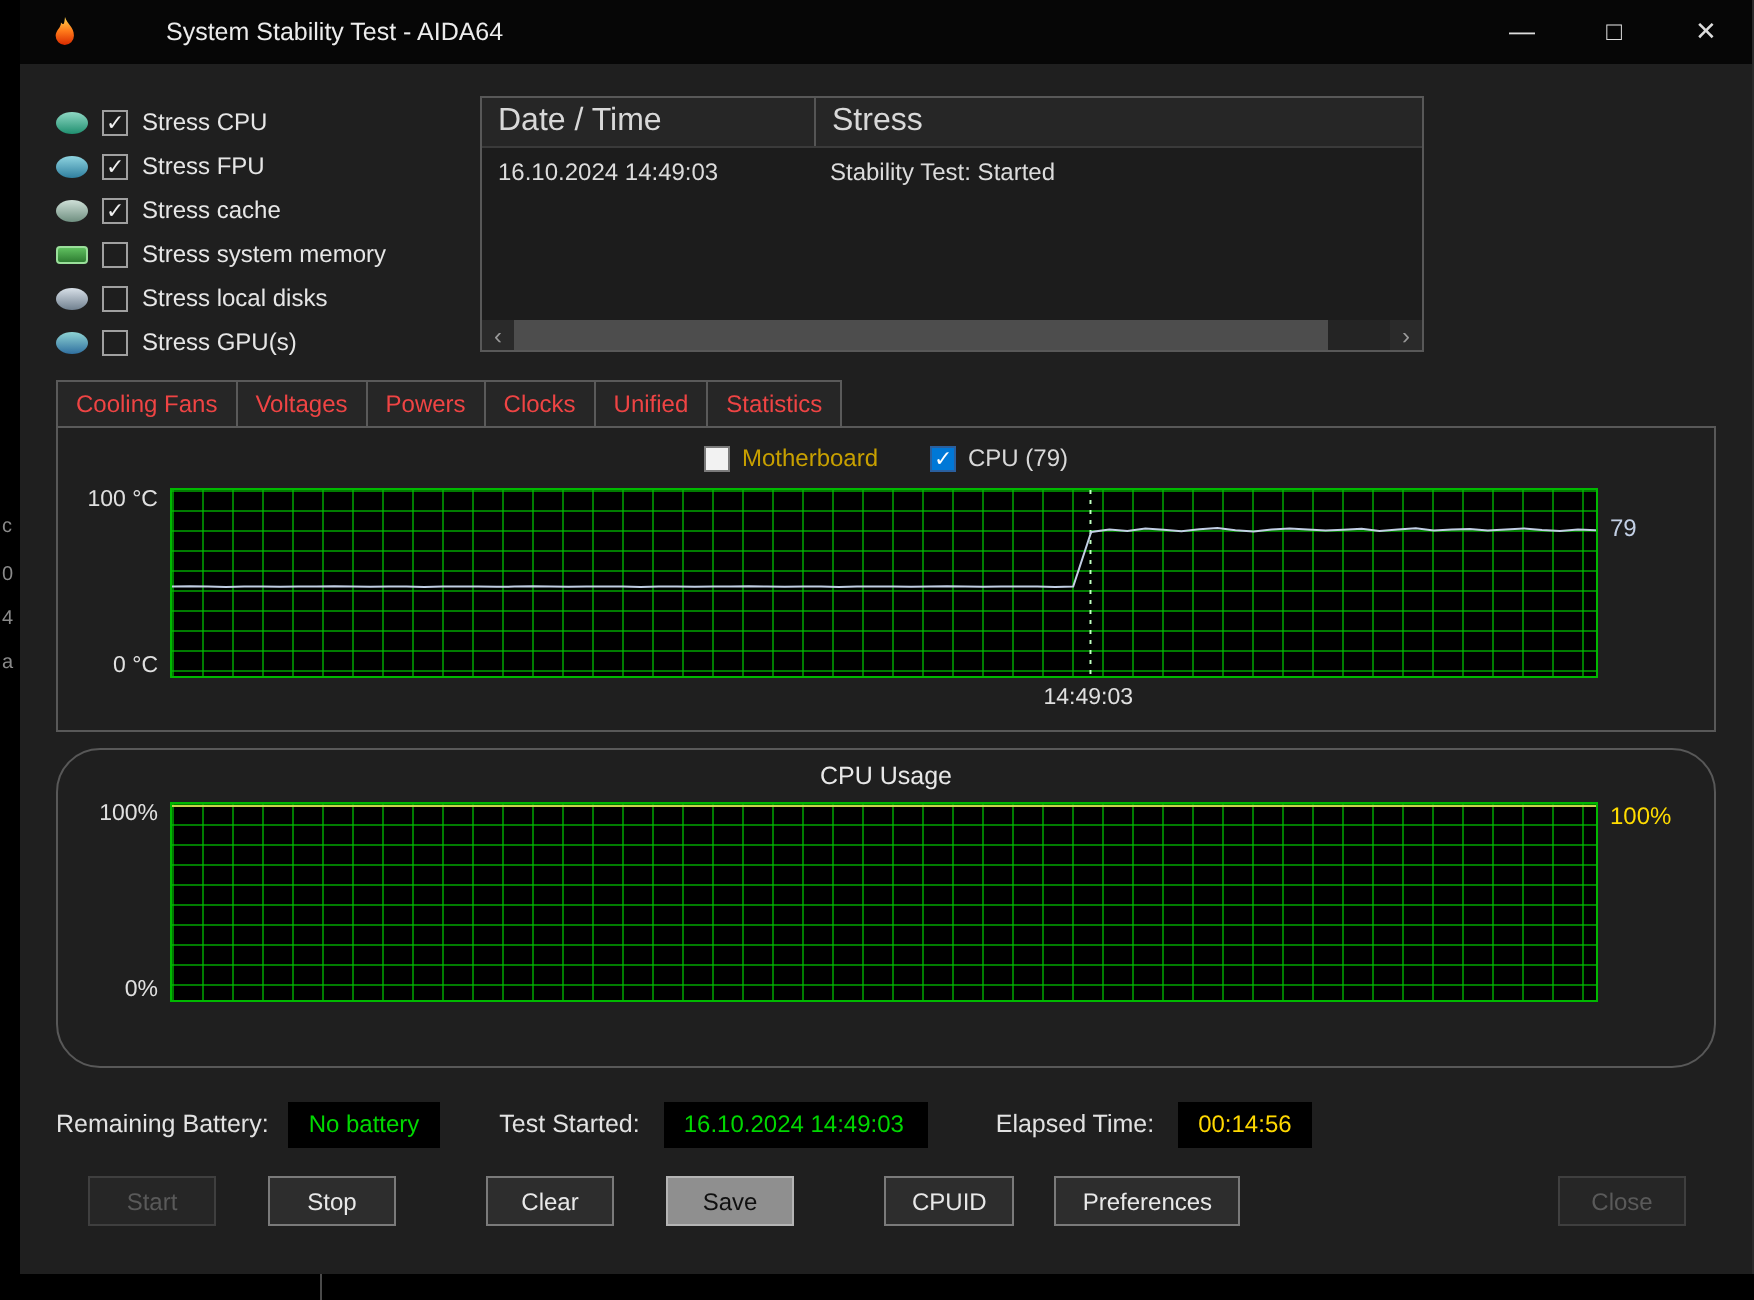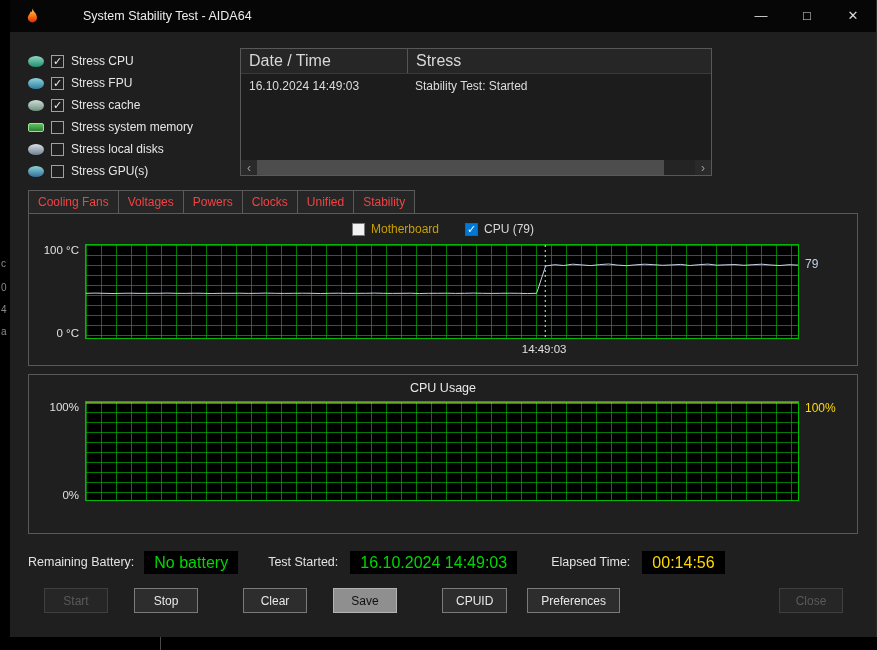--- a/index.html
+++ b/index.html
@@ -73,28 +73,28 @@
           border:1px solid #00b800; }
   .plot svg { display:block; }
   .temp-plot { height:95px; }
   .usage-plot { height:100px; }
   .end-col { width:52px; position:relative; }
   .end-col span { position:absolute; left:6px; font-size:12px; }
 
   .xlabel-row { position:relative; height:20px; margin:2px 6px 2px 6px; }
   .xlabel-row span { position:absolute; top:2px; font-size:11.5px; color:#e0e0e0; }
 
-  .usage-panel { margin-top:8px; padding-bottom:32px; }
+  .usage-panel { margin-top:8px; padding-bottom:32px;border-radius:22px; }
   .usage-title { height:26px; line-height:26px; text-align:center; font-size:12.5px; color:#e8e8e8; }
 
   .temp-panel { padding-bottom:2px; }
 
   
   .status-row { display:flex; align-items:center; margin-top:16px; font-size:12.5px; color:#e2e2e2; height:24px; }
-  .status-box { background:#000; height:23px; line-height:23px; text-align:right; font-size:16px; padding:0 10px; }
+  .status-box { background:#000; height:23px; line-height:23px; text-align:left; font-size:12px; padding:0 10px; }
   .box-battery { margin-left:10px; min-width:66px; }
   .lbl-started { margin-left:30px; }
   .box-started { margin-left:12px; min-width:132px; }
   .lbl-elapsed { margin-left:34px; }
   .box-elapsed { margin-left:12px; min-width:56px; }
 
   
   .button-row { display:flex; margin-top:14px; height:25px; }
   .btn { min-width:64px; height:25px; padding:0 13px; background:#2d2d2d; border:1px solid #7a7a7a; color:#e8e8e8; font-size:12px; font-family:"Liberation Sans", sans-serif; cursor:default; }
   .btn.disabled { color:#5a5a5a; border-color:#3f3f3f; background:#262626; }
@@ -202,21 +202,21 @@
         </div>
 
       </div>
 
       <div class="tabs">
         <div class="tab">Cooling Fans</div>
         <div class="tab">Voltages</div>
         <div class="tab">Powers</div>
         <div class="tab">Clocks</div>
         <div class="tab">Unified</div>
-        <div class="tab">Stability</div>
+        <div class="tab">Statistics</div>
       </div>
 
       <div class="panel temp-panel">
         <div class="legend">
           <div class="legend-item">
             <span class="legend-box"></span>
             <span class="legend-label" style="color: rgb(200, 160, 0);">Motherboard</span>
           </div>
           <div class="legend-item">
             <span class="legend-box checked"></span>

